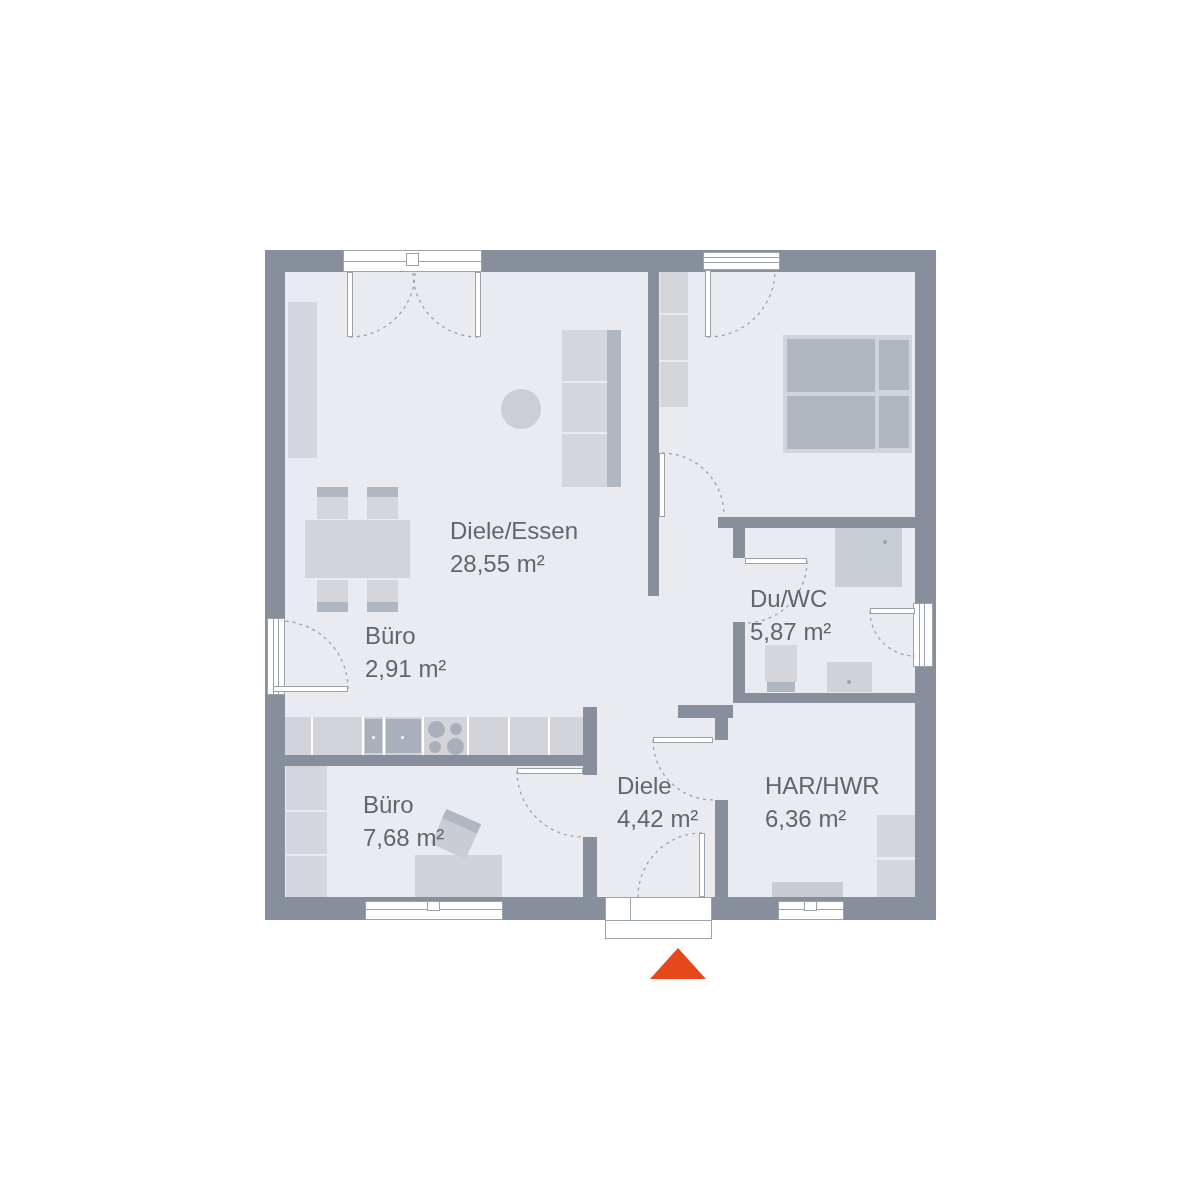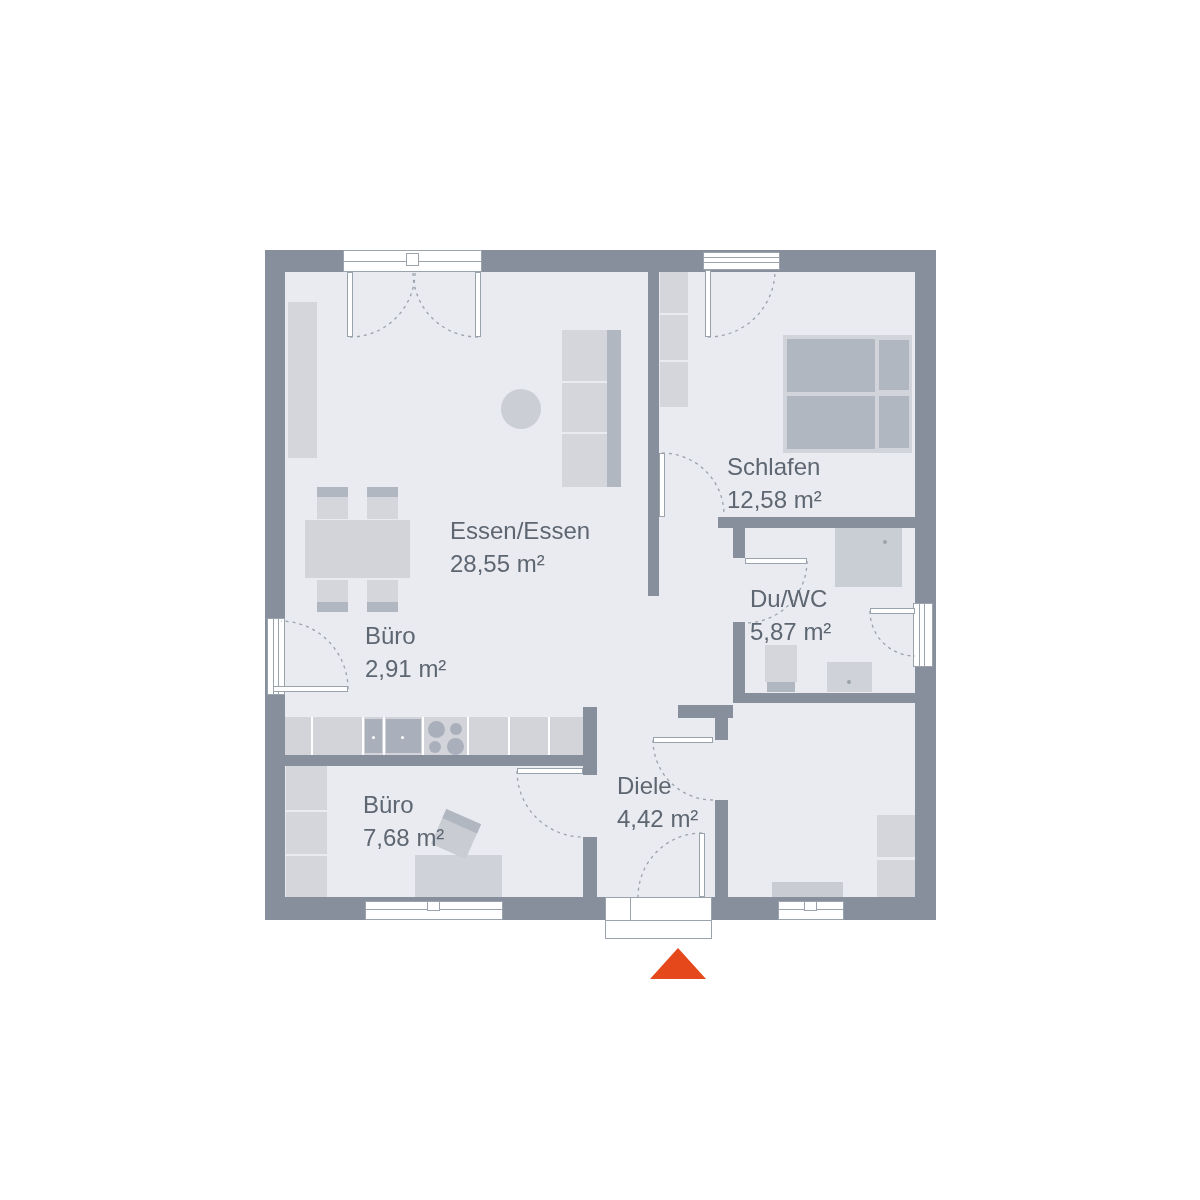--- a/index.html
+++ b/index.html
@@ -157,39 +157,39 @@
         <path d="M 397 203 A 62 62 0 0 1 459 265"></path>
         <path d="M 542 311 A 62 62 0 0 1 480 373"></path>
         <path d="M 388 490 A 60 60 0 0 0 448 550"></path>
         <path d="M 252 521 A 66 66 0 0 0 318 587"></path>
         <path d="M 437 583 A 64 64 0 0 0 373 647"></path>
         <path d="M 605 361 A 45 45 0 0 0 650 406"></path>
       </g>
     </svg>
 
     <div class="label" style="left:185px;top:264px;">
-      <span>Essen/Essen</span>
+      <span>Diele/Essen</span>
       <span>28,55 m²</span>
-    </div>
-    <div class="label" style="left:462px;top:200px;">
-      <span>Schlafen</span>
-      <span>12,58 m²</span>
     </div>
     <div class="label" style="left:485px;top:332px;">
       <span>Du/WC</span>
       <span>5,87 m²</span>
     </div>
     <div class="label" style="left:100px;top:369px;">
       <span>Büro</span>
       <span>2,91 m²</span>
     </div>
     <div class="label" style="left:98px;top:538px;">
       <span>Büro</span>
       <span>7,68 m²</span>
     </div>
     <div class="label" style="left:352px;top:519px;">
       <span>Diele</span>
       <span>4,42 m²</span>
     </div>
+    <div class="label" style="left:500px;top:519px;">
+      <span>HAR/HWR</span>
+      <span>6,36 m²</span>
+    </div>
   </div>
 
   <div class="tri" style="left:650px;top:948px;"></div>
 </div>
 
 </body></html>

